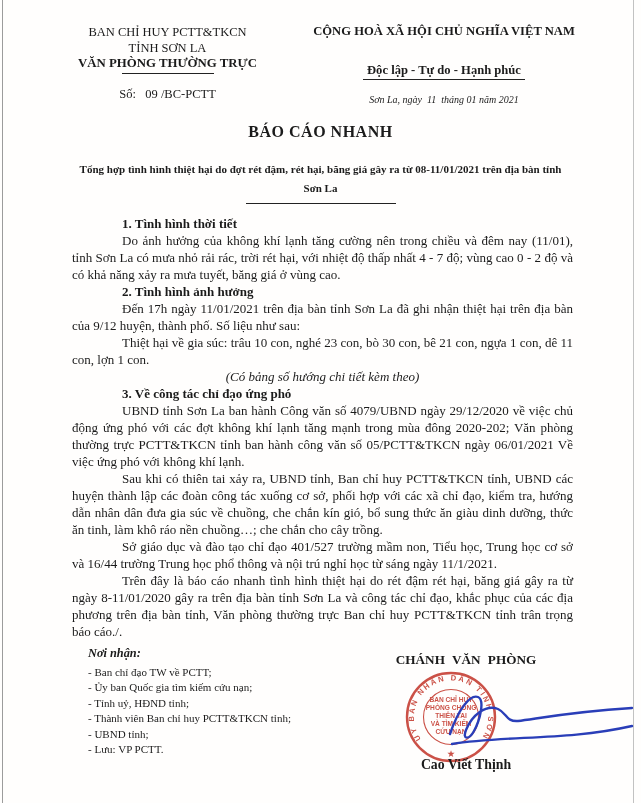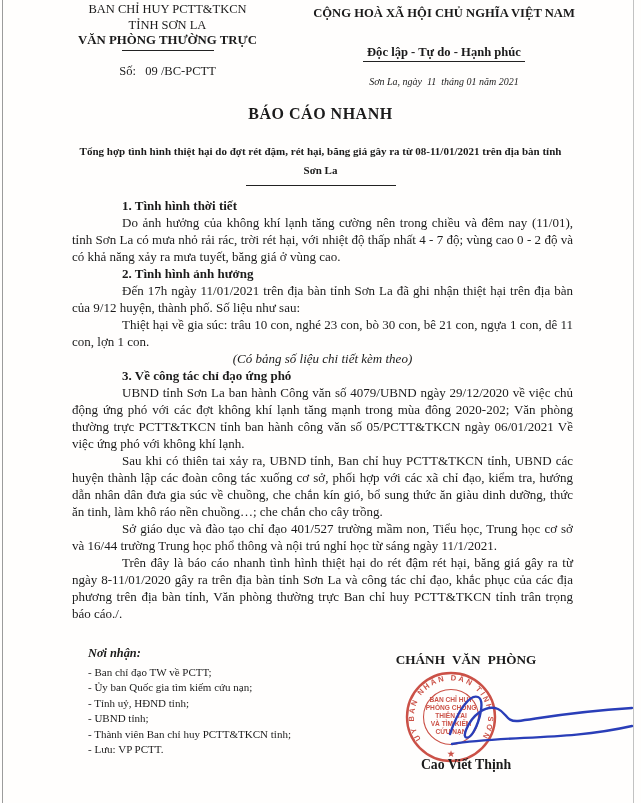--- a/index.html
+++ b/index.html
@@ -9,21 +9,21 @@
     background:#fffefd;
     overflow:hidden;
     font-family:"Liberation Serif","DejaVu Serif",serif;
     color:#1b1b1b;
   }
   .edge{position:absolute;top:0;bottom:0;width:1px;background:#9c9c9c;}
   .edge.left{left:2px;}
   .edge.right{left:633px;background:#c2c2c2;}
 
   
-  .header{display:flex;padding-top:2px;}
+  .header{display:flex;padding-top:20px;align-items:center;}
   .h-left{margin-left:55px;width:225px;text-align:center;font-size:12.5px;line-height:15.5px;}
   .h-left .l3{font-weight:bold;font-size:12.8px;}
   .h-underline{width:92px;border-bottom:1.6px solid #222;margin:1px auto 0;}
   .doc-number{margin-top:13px;font-size:12.5px;white-space:pre-wrap;}
   .h-right{margin-left:8px;width:312px;text-align:center;padding-top:4px;font-size:12.6px;line-height:15.5px;}
   .h-right .r1{font-weight:bold;}
   .h-right .r2{font-weight:bold;display:inline-block;padding:0 4px 1px 4px;border-bottom:1.6px solid #222;margin-top:23px;}
   .dateline{margin-top:12px;font-style:italic;font-size:10px;white-space:pre-wrap;}
 
   
@@ -88,35 +88,35 @@
     <div class="title-sub">Tổng hợp tình hình thiệt hại do đợt rét đậm, rét hại, băng giá gây ra từ 08-11/01/2021 trên địa bàn tỉnh Sơn La</div>
     <div class="title-rule"></div>
   </div>
 
   <div class="body">
     <p class="heading">1. Tình hình thời tiết</p>
     <p class="para">Do ảnh hưởng của không khí lạnh tăng cường nên trong chiều và đêm nay (11/01), tỉnh Sơn La có mưa nhỏ rải rác, trời rét hại, với nhiệt độ thấp nhất 4 - 7 độ; vùng cao 0 - 2 độ và có khả năng xảy ra mưa tuyết, băng giá ở vùng cao.</p>
     <p class="heading">2. Tình hình ảnh hưởng</p>
     <p class="para">Đến 17h ngày 11/01/2021 trên địa bàn tỉnh Sơn La đã ghi nhận thiệt hại trên địa bàn của 9/12 huyện, thành phố.  Số liệu như sau:</p>
     <p class="para">Thiệt hại về gia súc: trâu 10 con, nghé 23 con, bò 30 con, bê 21 con, ngựa 1 con, dê 11 con, lợn 1 con.</p>
-    <p class="note">(Có bảng số liệu chi tiết kèm theo)</p>
+    <p class="note">(Có bảng số hướng chi tiết kèm theo)</p>
     <p class="heading">3. Về công tác chỉ đạo ứng phó</p>
     <p class="para">UBND tỉnh Sơn La ban hành Công văn số 4079/UBND ngày 29/12/2020 về việc chủ động ứng phó với các đợt không khí lạnh tăng mạnh trong mùa đông 2020-202;  Văn phòng thường trực PCTT&amp;TKCN tỉnh ban hành công văn số 05/PCTT&amp;TKCN ngày 06/01/2021 Về việc ứng phó với không khí lạnh.</p>
     <p class="para">Sau khi có thiên tai xảy ra, UBND tỉnh, Ban chỉ huy PCTT&amp;TKCN tỉnh, UBND các huyện thành lập các đoàn công tác xuống cơ sở, phối hợp với các xã chỉ đạo, kiểm tra, hướng dẫn nhân dân đưa gia súc về chuồng, che chắn kín gió, bổ sung thức ăn giàu dinh dưỡng, thức ăn tinh, làm khô ráo nền chuồng…; che chắn cho cây trồng.</p>
     <p class="para">Sở giáo dục và đào tạo chỉ đạo 401/527 trường mầm non, Tiểu học, Trung học cơ sở và 16/44 trường Trung học phổ thông và nội trú nghỉ học từ sáng ngày 11/1/2021.</p>
     <p class="para">Trên đây là báo cáo nhanh tình hình thiệt hại do rét đậm rét hại, băng giá gây ra từ ngày 8-11/01/2020 gây ra trên địa bàn tỉnh Sơn La và công tác chỉ đạo, khắc phục của các địa phương trên địa bàn tỉnh, Văn phòng thường trực Ban chỉ huy PCTT&amp;TKCN tỉnh trân trọng báo cáo./.</p>
   </div>
 
   <div class="recipients-block">
     <div class="recipients-label">Nơi nhận:</div>
     <div class="recipient">- Ban chỉ đạo TW về PCTT;</div>
     <div class="recipient">- Ủy ban Quốc gia tìm kiếm cứu nạn;</div>
     <div class="recipient">- Tỉnh uỷ, HĐND tỉnh;</div>
+    <div class="recipient">- Thành viên Ban chỉ huy PCTT&amp;TKCN tỉnh;</div>
     <div class="recipient">- UBND tỉnh;</div>
-    <div class="recipient">- Thành viên Ban chỉ huy PCTT&amp;TKCN tỉnh;</div>
     <div class="recipient">- Lưu: VP PCTT.</div>
   </div>
 
   <div class="signer-title">CHÁNH VĂN PHÒNG</div>
 
   <svg class="seal" viewBox="-48 -48 96 96" aria-hidden="true">
     <circle class="ring-outer" cx="0" cy="0" r="44"></circle>
     <circle class="ring-inner" cx="0" cy="0" r="27.5"></circle>
     <defs>
       <path id="ringPath" d="M -30,22 A 37,37 0 1 1 30,22"></path>

